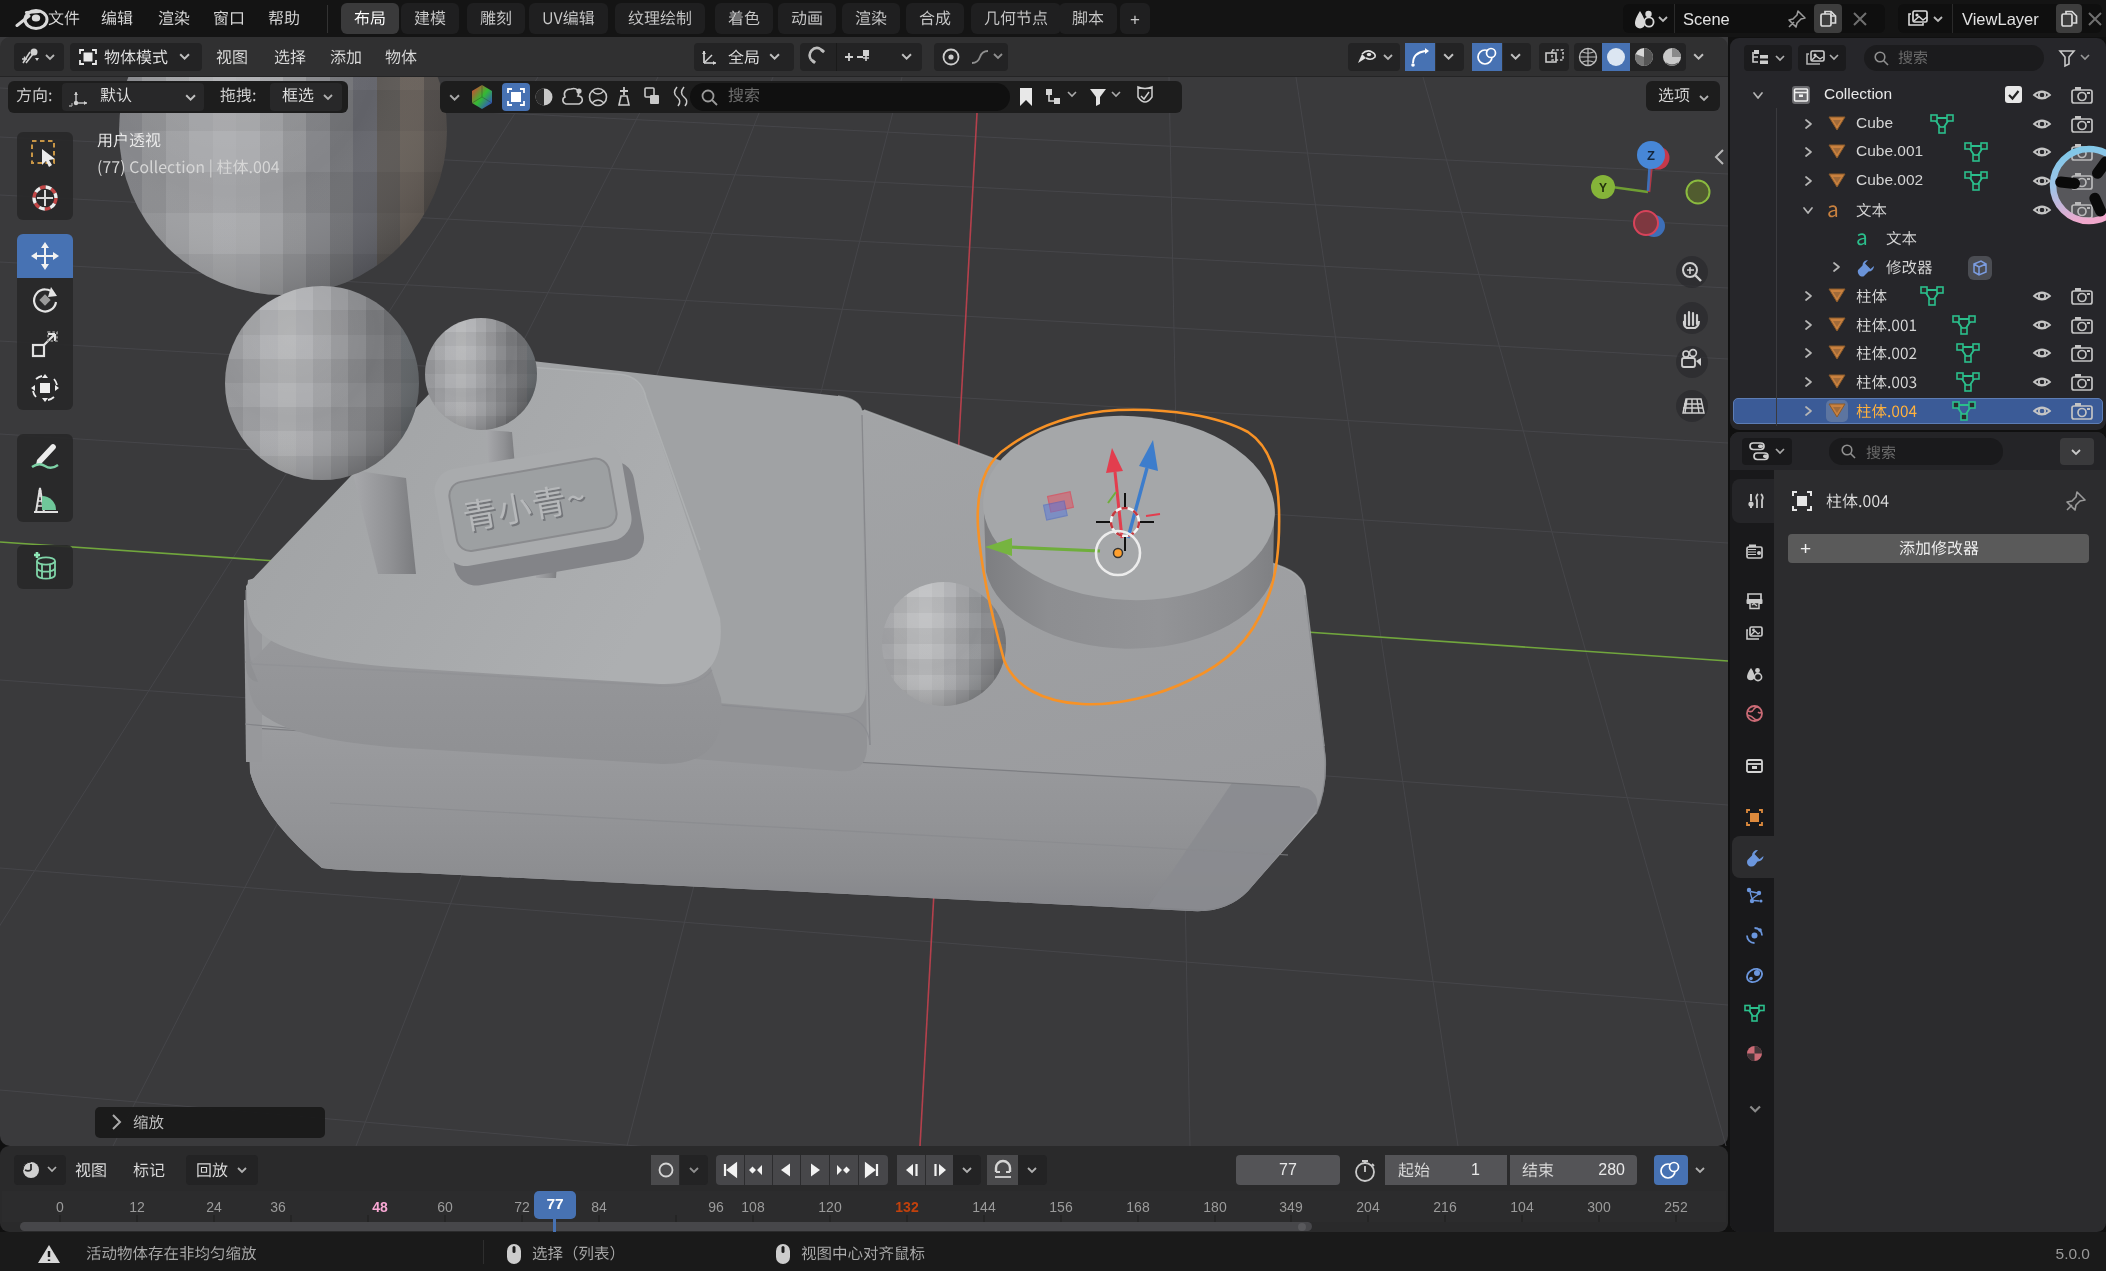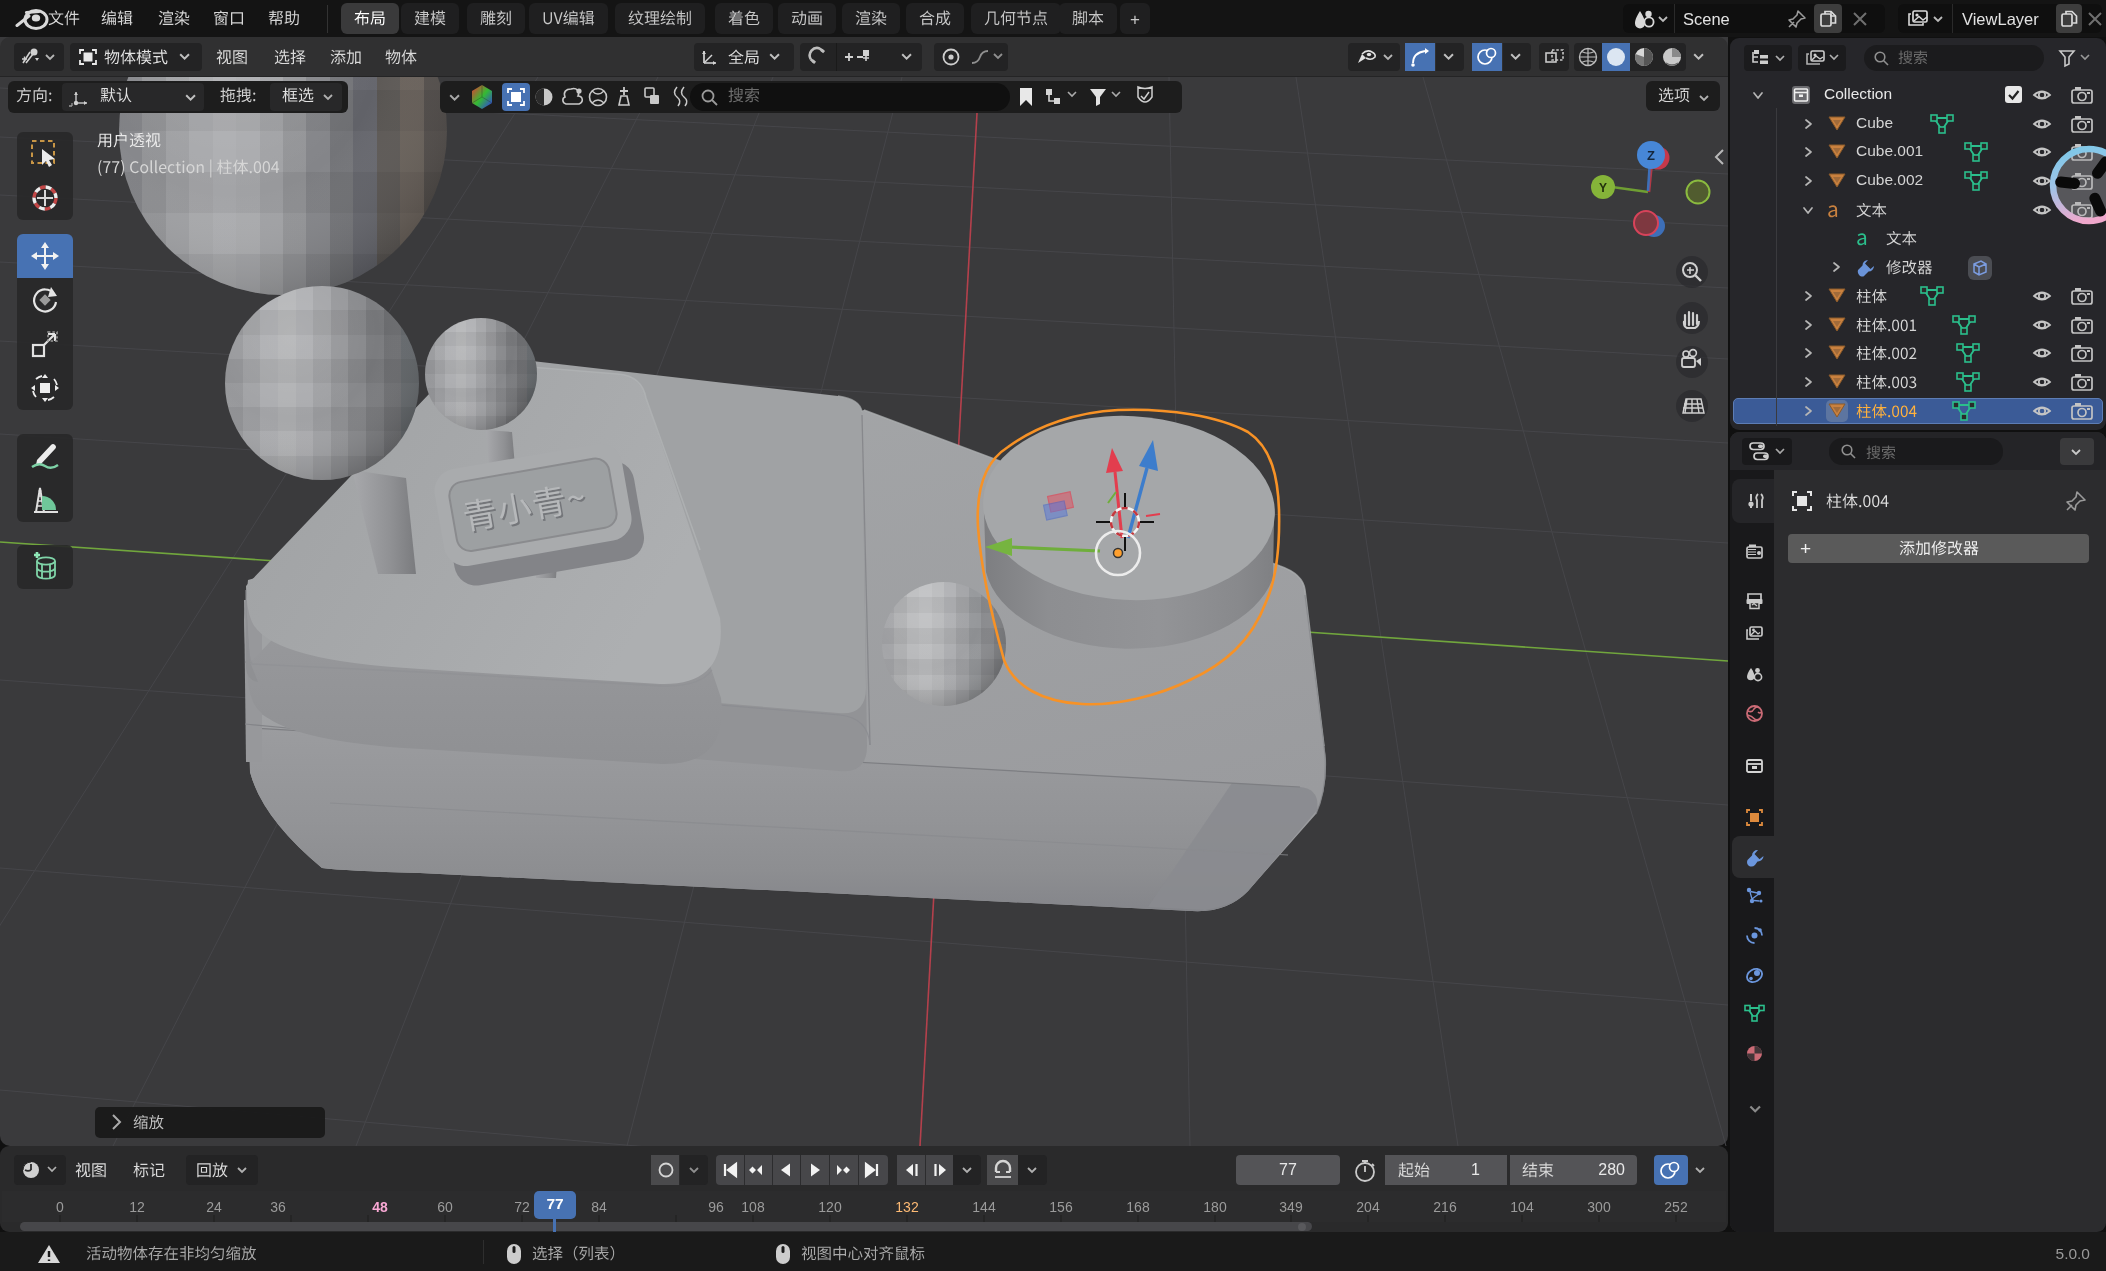--- a/index.html
+++ b/index.html
@@ -1033,21 +1033,21 @@
 <div class="lat" style="left:137px;top:1200px;font-size:14px;color:#9b9b9b;font-weight:400;z-index:20;transform:translateX(-50%);">12</div>
 <div class="lat" style="left:214px;top:1200px;font-size:14px;color:#9b9b9b;font-weight:400;z-index:20;transform:translateX(-50%);">24</div>
 <div class="lat" style="left:278px;top:1200px;font-size:14px;color:#9b9b9b;font-weight:400;z-index:20;transform:translateX(-50%);">36</div>
 <div class="lat" style="left:368px;top:1200px;font-size:14px;color:#f9a8d4;font-weight:700;z-index:20;transform:translateX(-50%);margin-left:12px;">48</div>
 <div class="lat" style="left:445px;top:1200px;font-size:14px;color:#9b9b9b;font-weight:400;z-index:20;transform:translateX(-50%);">60</div>
 <div class="lat" style="left:522px;top:1200px;font-size:14px;color:#9b9b9b;font-weight:400;z-index:20;transform:translateX(-50%);">72</div>
 <div class="lat" style="left:599px;top:1200px;font-size:14px;color:#9b9b9b;font-weight:400;z-index:20;transform:translateX(-50%);">84</div>
 <div class="lat" style="left:676px;top:1200px;font-size:14px;color:#9b9b9b;font-weight:400;z-index:20;transform:translateX(-50%);margin-left:40px;">96</div>
 <div class="lat" style="left:753px;top:1200px;font-size:14px;color:#9b9b9b;font-weight:400;z-index:20;transform:translateX(-50%);">108</div>
 <div class="lat" style="left:830px;top:1200px;font-size:14px;color:#9b9b9b;font-weight:400;z-index:20;transform:translateX(-50%);">120</div>
-<div class="lat" style="left:907px;top:1200px;font-size:14px;color:#fdba74;font-weight:400;z-index:20;transform:translateX(-50%);">132</div>
+<div class="lat" style="left:907px;top:1200px;font-size:14px;color:#c2410c;font-weight:700;z-index:20;transform:translateX(-50%);">132</div>
 <div class="lat" style="left:984px;top:1200px;font-size:14px;color:#9b9b9b;font-weight:400;z-index:20;transform:translateX(-50%);">144</div>
 <div class="lat" style="left:1061px;top:1200px;font-size:14px;color:#9b9b9b;font-weight:400;z-index:20;transform:translateX(-50%);">156</div>
 <div class="lat" style="left:1138px;top:1200px;font-size:14px;color:#9b9b9b;font-weight:400;z-index:20;transform:translateX(-50%);">168</div>
 <div class="lat" style="left:1215px;top:1200px;font-size:14px;color:#9b9b9b;font-weight:400;z-index:20;transform:translateX(-50%);">180</div>
 <div class="lat" style="left:1291px;top:1200px;font-size:14px;color:#9b9b9b;font-weight:400;z-index:20;transform:translateX(-50%);">349</div>
 <div class="lat" style="left:1368px;top:1200px;font-size:14px;color:#9b9b9b;font-weight:400;z-index:20;transform:translateX(-50%);">204</div>
 <div class="lat" style="left:1445px;top:1200px;font-size:14px;color:#9b9b9b;font-weight:400;z-index:20;transform:translateX(-50%);">216</div>
 <div class="lat" style="left:1522px;top:1200px;font-size:14px;color:#9b9b9b;font-weight:400;z-index:20;transform:translateX(-50%);">104</div>
 <div class="lat" style="left:1599px;top:1200px;font-size:14px;color:#9b9b9b;font-weight:400;z-index:20;transform:translateX(-50%);">300</div>
 <div class="lat" style="left:1676px;top:1200px;font-size:14px;color:#9b9b9b;font-weight:400;z-index:20;transform:translateX(-50%);">252</div>

